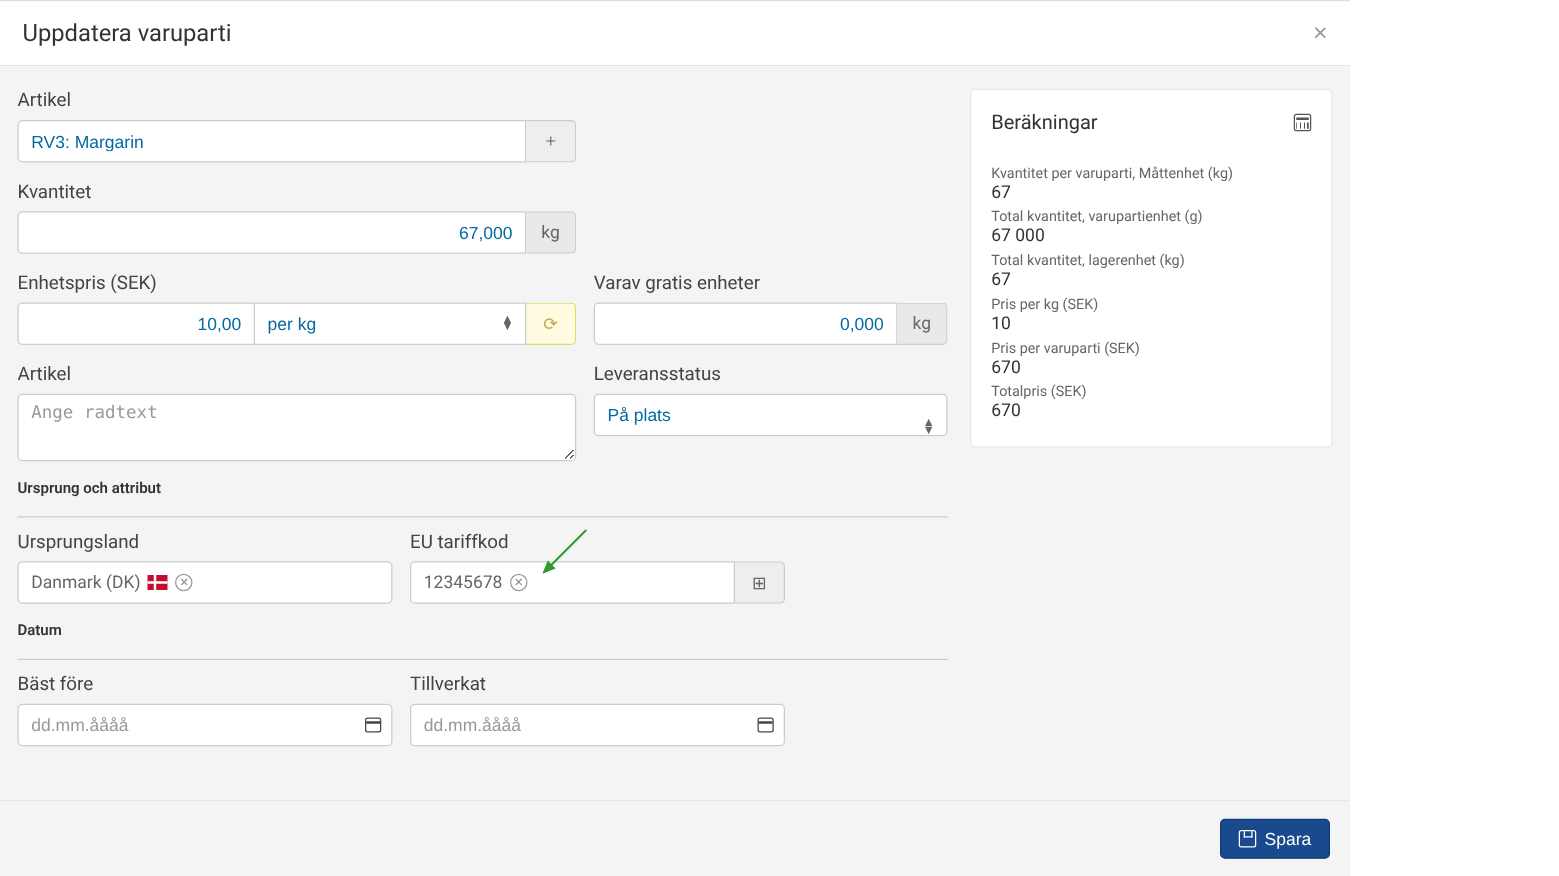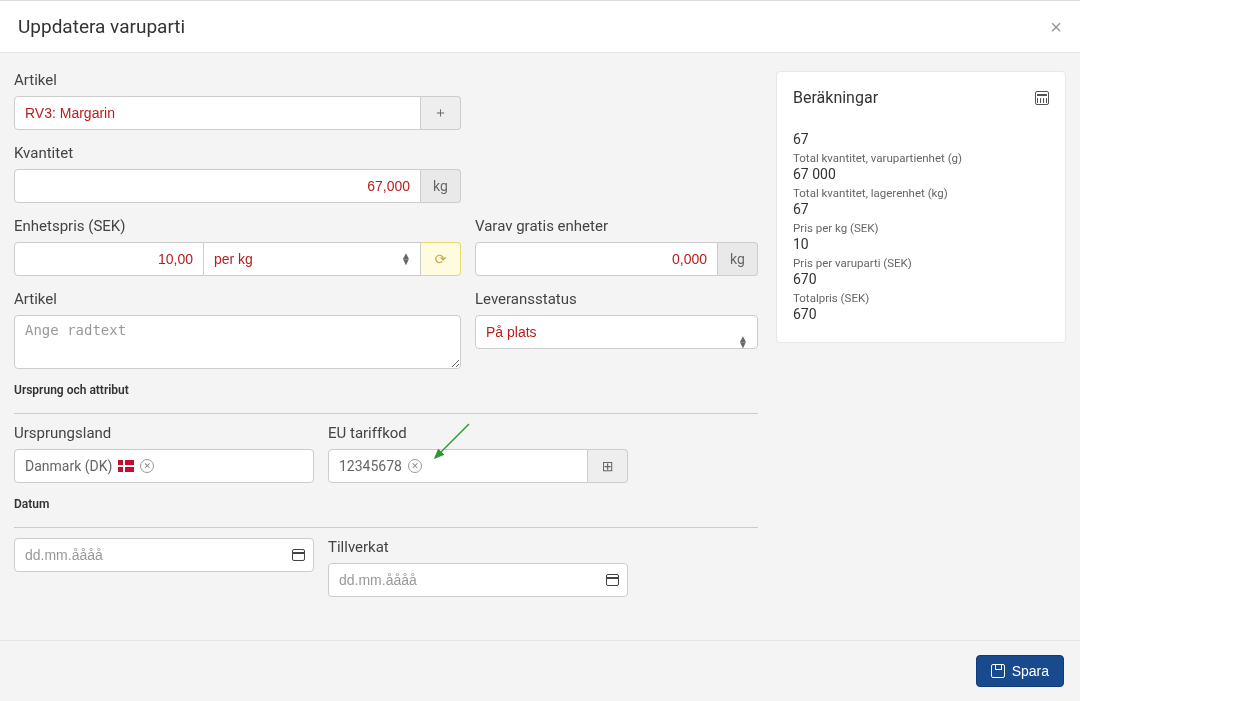--- a/index.html
+++ b/index.html
@@ -128,21 +128,21 @@
       display: flex;
       width: 100%;
     }
     .form-control {
       height: 34px;
       padding: 6px 10px;
       border: 1px solid #ccc;
       border-radius: 4px;
       font-size: 14px;
       background: #fff;
-      color: #b91c1c;
+      color: #0369a1;
       width: 100%;
     }
     .form-control.text-right { text-align: right; }
     .input-group .form-control {
       border-top-right-radius: 0;
       border-bottom-right-radius: 0;
     }
     .input-group .form-control.mid {
       border-radius: 0;
       border-left: 0;
@@ -415,20 +415,21 @@
           </svg>
         </div>
       </div>
 
       <div style="margin-top:10px;margin-bottom:10px">
         <div class="section-label">Datum</div>
       </div>
 
       <div class="form-row">
         <div class="form-group w-300">
+          <label class="label">Bäst före</label>
           <div class="date-input">
             <input class="form-control" placeholder="dd.mm.åååå" style="">
             <span class="cal-icon"></span>
           </div>
         </div>
         <div class="form-group w-300">
           <label class="label">Tillverkat</label>
           <div class="date-input">
             <input class="form-control" placeholder="dd.mm.åååå" style="">
             <span class="cal-icon"></span>
@@ -439,20 +440,21 @@
     </div>
 
     <div class="sidebar">
       <div class="card">
         <div class="card-header">
           <div class="card-title">Beräkningar</div>
           <div class="calc-icon"></div>
         </div>
         <div id="calc-rows">
             <div class="calc-row">
+              <div class="calc-label">Kvantitet per varuparti, Måttenhet (kg)</div>
               <div class="calc-value">67</div>
             </div>
             <div class="calc-row">
               <div class="calc-label">Total kvantitet, varupartienhet (g)</div>
               <div class="calc-value">67 000</div>
             </div>
             <div class="calc-row">
               <div class="calc-label">Total kvantitet, lagerenhet (kg)</div>
               <div class="calc-value">67</div>
             </div>

